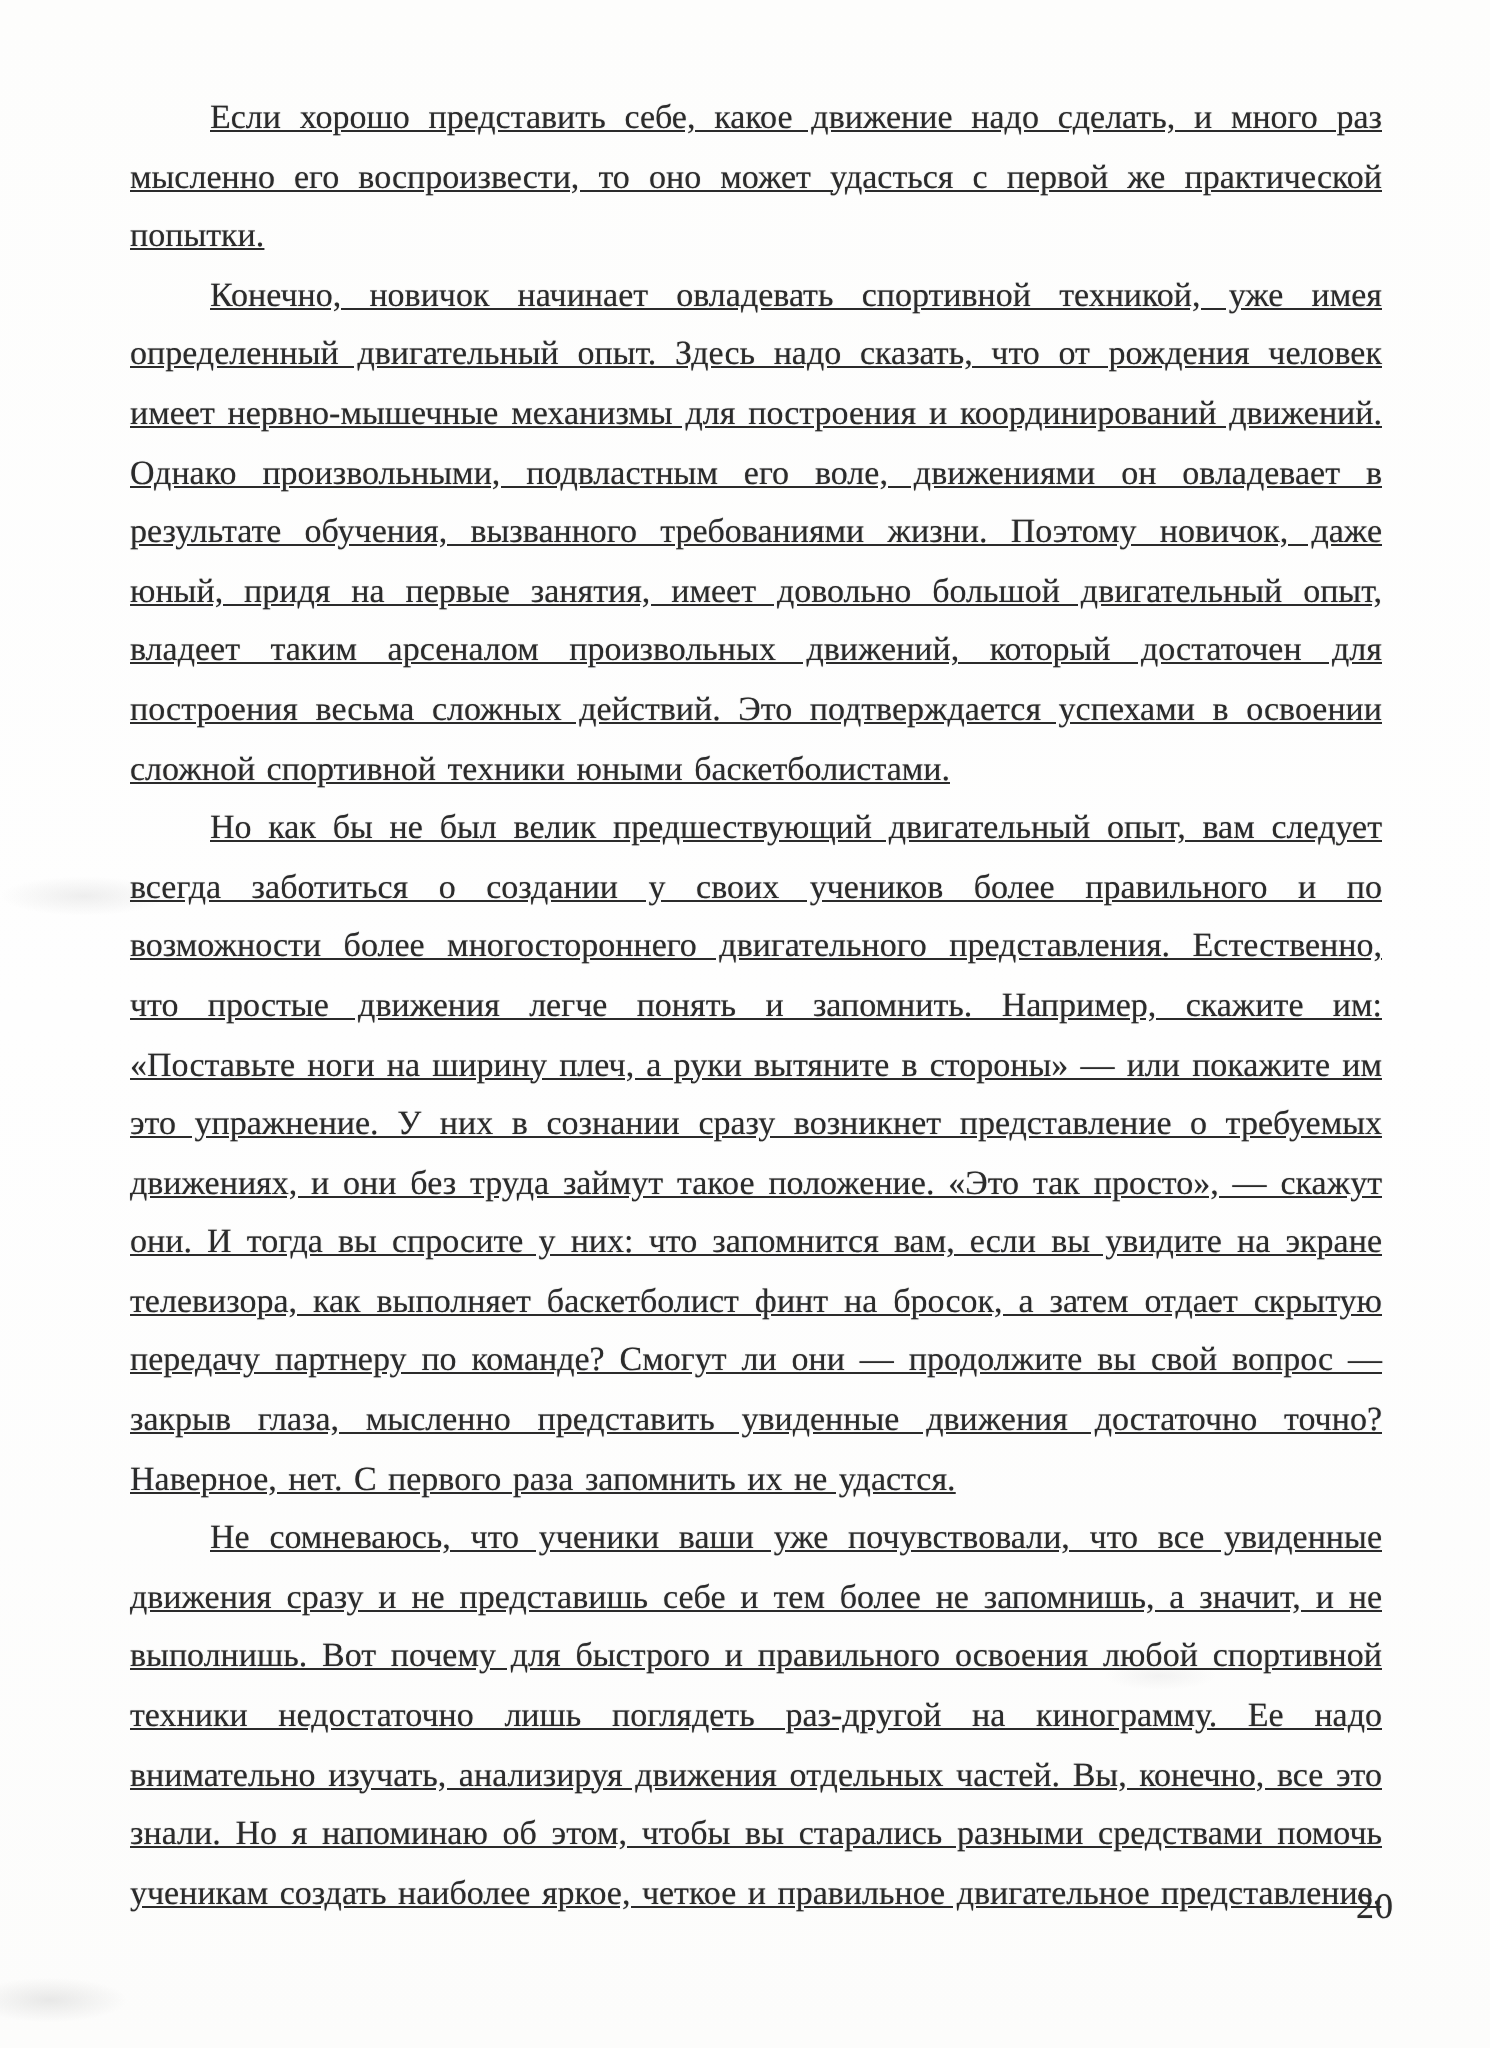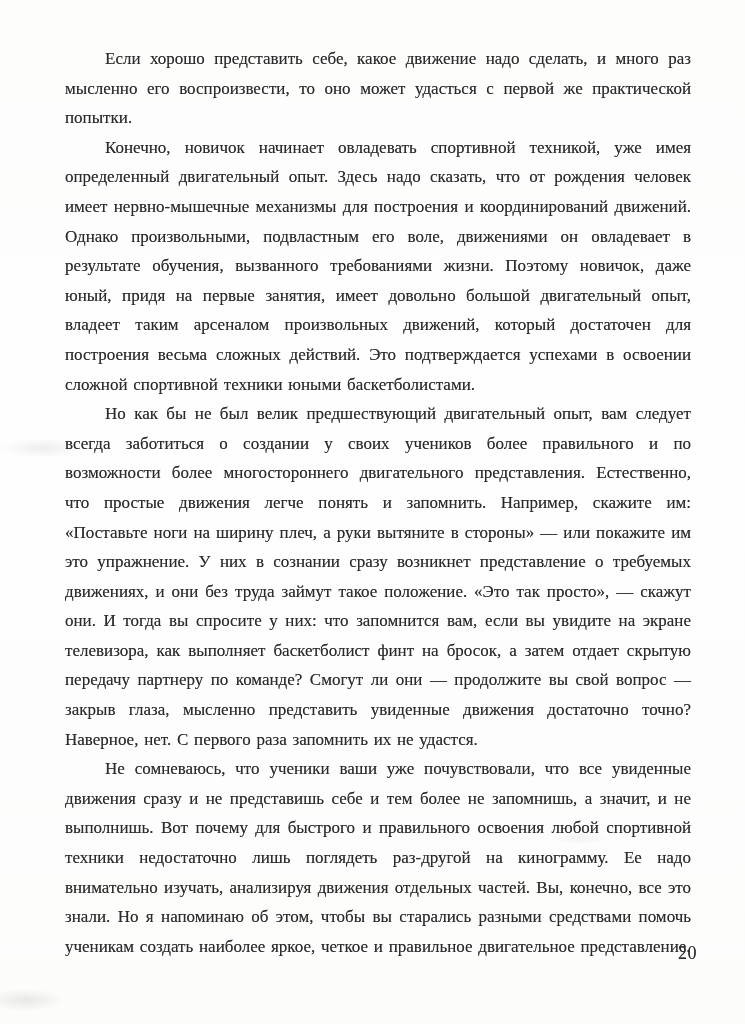--- a/index.html
+++ b/index.html
@@ -24,20 +24,21 @@
   .text-block {
     position: absolute;
     left: 65px;
     top: 44px;
     width: 626px;
     font-size: 17px;
     line-height: 29.6px;
     text-align: justify;
     word-spacing: 1.5px;
     text-shadow: 0 0 0.5px rgba(40,40,40,0.55);
+    text-decoration: underline;
   }
   .text-block p {
     margin: 0;
     padding: 0;
     text-indent: 40px;
   }
   .page-number {
     position: absolute;
     right: 48px;
     bottom: 60px;

